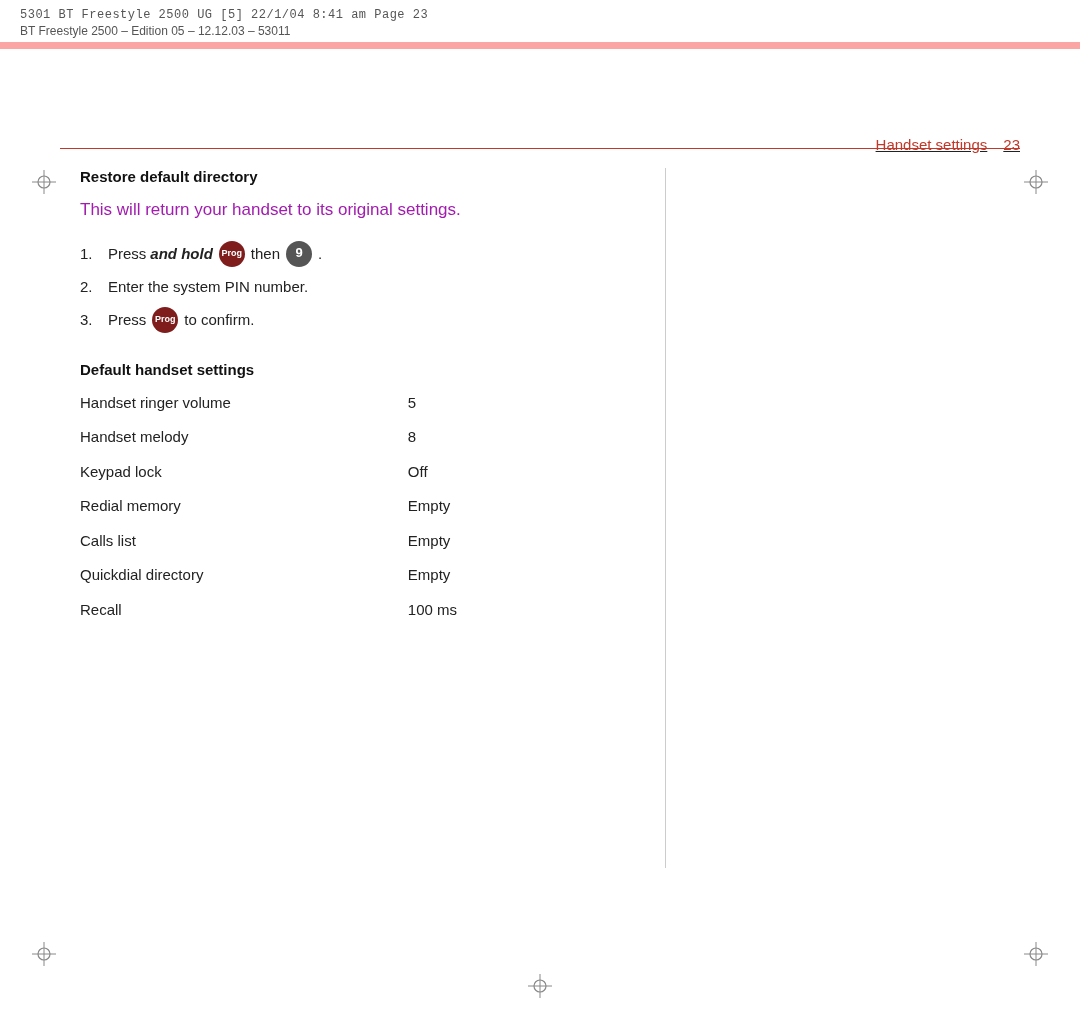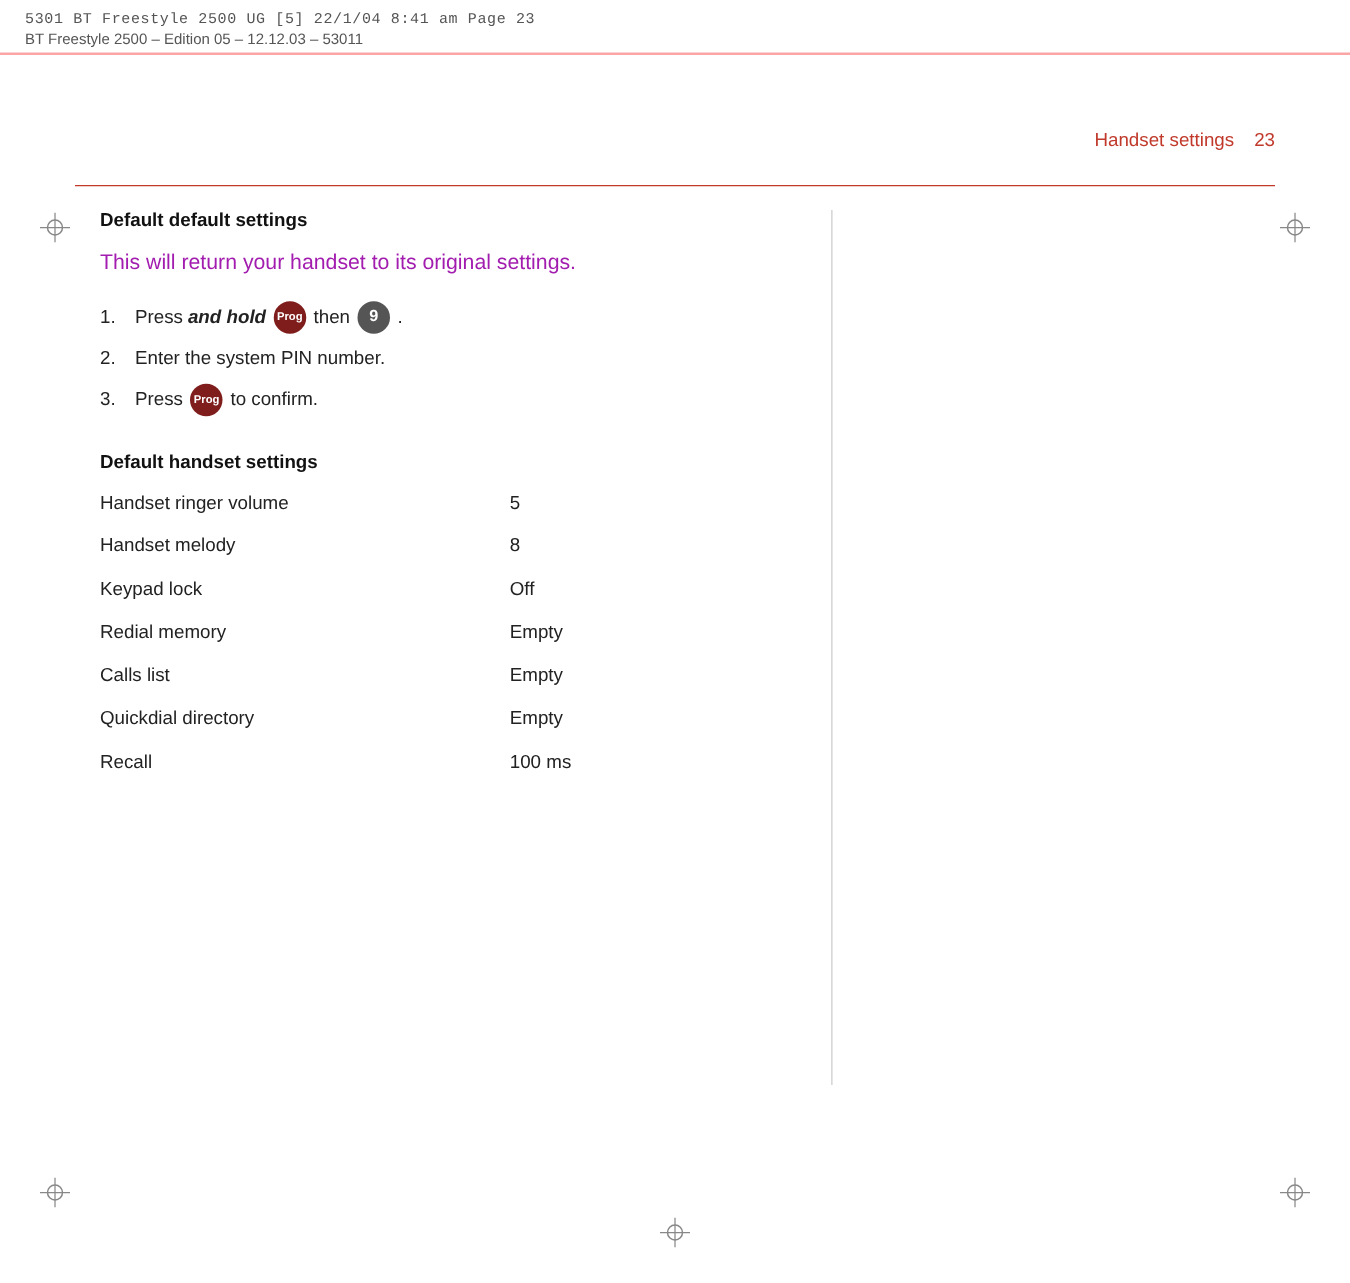--- a/index.html
+++ b/index.html
@@ -15,43 +15,44 @@
       position: relative;
     }
 
     
     .header {
       position: absolute;
       top: 0;
       left: 0;
       right: 0;
       padding: 8px 20px 4px 20px;
-      border-bottom: 2px solid #fca5a5;
+      border-bottom: 7px solid #fca5a5;
     }
     .header-top {
       font-size: 12px;
       color: #555;
       font-family: 'Courier New', monospace;
       letter-spacing: 0.5px;
     }
     .header-subtitle {
       font-size: 12px;
       color: #555;
       font-family: Arial, Helvetica, sans-serif;
       margin-top: 2px;
     }
 
     
     .page-section-header {
       position: absolute;
-      top: 104px;
+      top: 136px;
       right: 60px;
       display: flex;
       align-items: flex-start;
       gap: 16px;
+      text-decoration: underline;
     }
     .page-section-title {
       font-size: 15px;
       color: #c0392b;
       font-family: Arial, Helvetica, sans-serif;
     }
     .page-number {
       font-size: 15px;
       color: #c0392b;
       font-weight: normal;
@@ -220,21 +221,21 @@
   <span class="page-section-title">Handset settings</span>
   <span class="page-number">23</span>
 </div>
 
 <div class="section-divider"></div>
 
 <div class="right-column"></div>
 
 <div class="main-content">
 
-  <div class="section-heading">Default default settings</div>
+  <div class="section-heading">Restore default directory</div>
 
   <p class="intro-text">This will return your handset to its original settings.</p>
 
   <ol class="steps-list">
 
     <li>
       <span class="step-num">1.</span>
       <span class="step-text">
         <span>Press</span>
         <span class="bold-italic">and hold</span>

